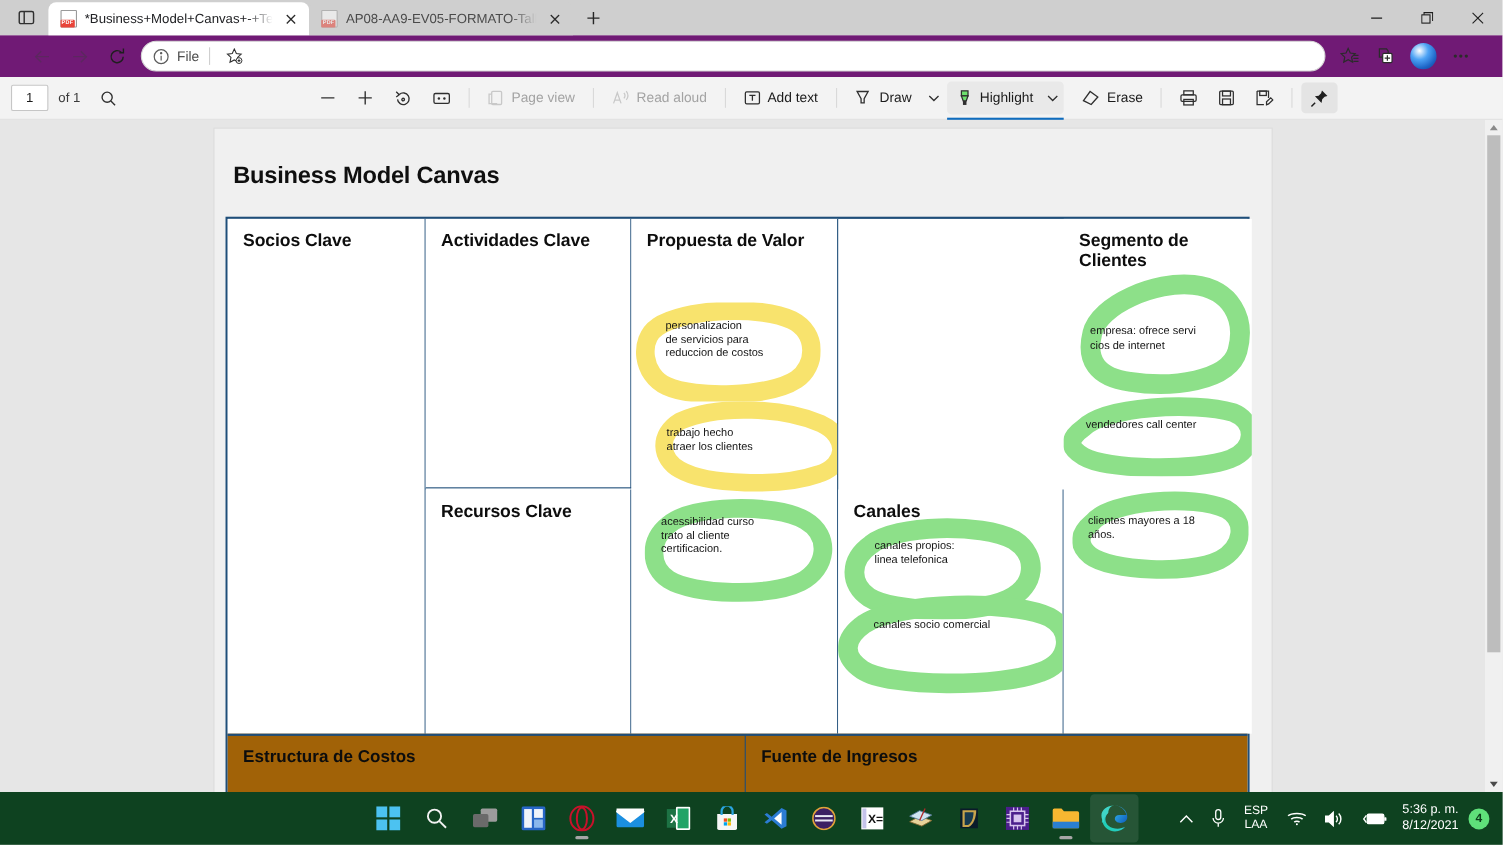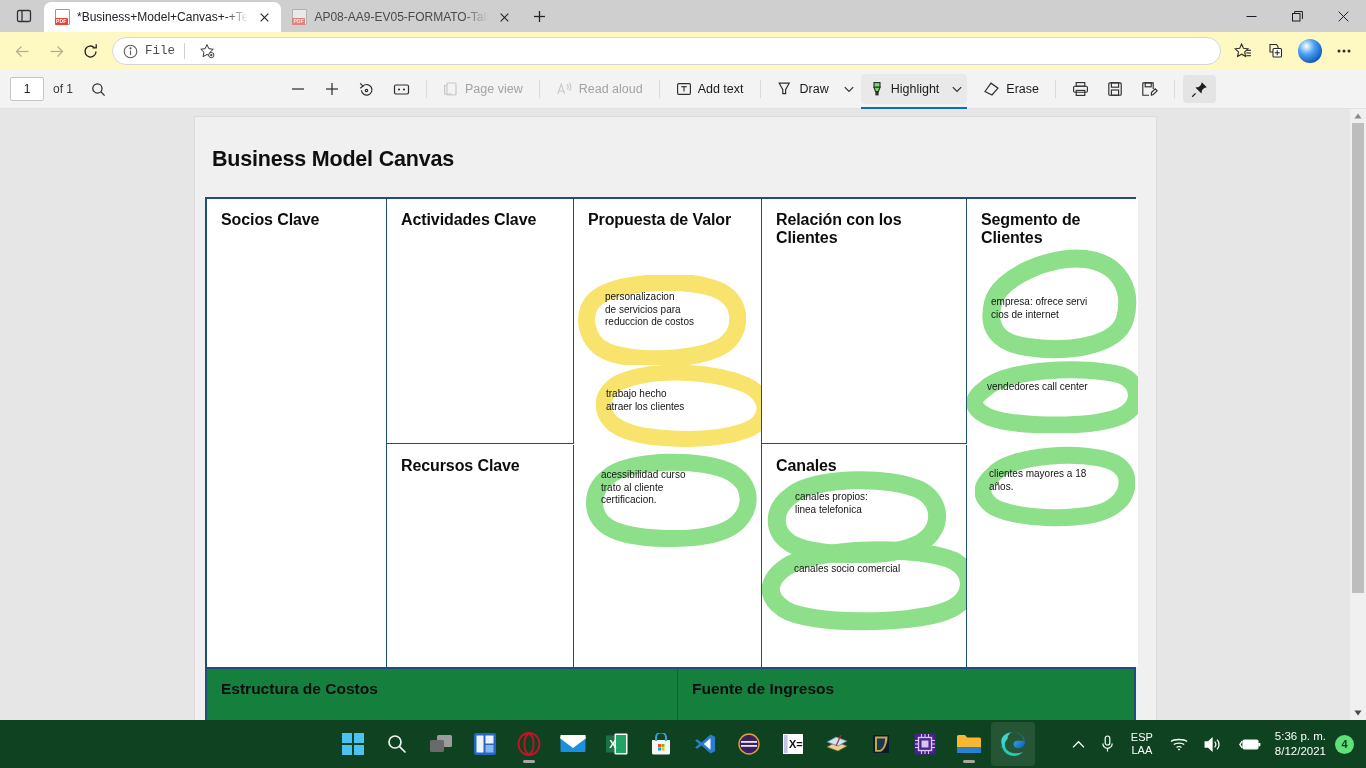--- a/index.html
+++ b/index.html
@@ -56,22 +56,22 @@
     cursor: pointer; border-radius: 4px; margin-left: 3px; margin-bottom: 1px;
   }
   .wincontrols { position: absolute; right: 0; top: 0; display: flex; }
   .wc {
     width: 46px; height: 32px; display: flex; align-items: center; justify-content: center;
     cursor: pointer;
   }
 
   
   .navbar {
-    height: 38px; background: #fef9c3; display: flex; align-items: center;
-    padding: 0 6px; gap: 2px; font-family: Liberation Mono, monospace;
+    height: 38px; background: #701a75; display: flex; align-items: center;
+    padding: 0 22px; gap: 2px;
   }
   .navbtn {
     width: 32px; height: 30px; border-radius: 4px; display: flex;
     align-items: center; justify-content: center; cursor: pointer; flex: 0 0 auto;
   }
   .navbtn.disabled { opacity: .38; cursor: default; }
 
   .omnibox {
     flex: 1; height: 28px; background: #ffffff; border: 1px solid #d6d6d6;
     border-radius: 14px; display: flex; align-items: center; gap: 0;
@@ -160,21 +160,21 @@
   .note {
     position: absolute; font-size: 10px; color: #141414; line-height: 1.25;
     white-space: pre-line; z-index: 3;
   }
   .hl {
     position: absolute; z-index: 1; pointer-events: none;
   }
 
   .bottomrow {
     position: absolute; left: 0; right: 0; bottom: 0; height: 58px;
-    border-top: 2.2px solid #1f4e79; background: #15803d;
+    border-top: 2.2px solid #1f4e79; background: #a16207;
   }
   .bottomrow .half {
     position: absolute; top: 0; bottom: 0;
   }
   .bottomrow .half.right { border-left: 1.8px solid #1f4e79; }
   .bottomrow .hdr {
     position: absolute; left: 14px; top: 11px; font-size: 15.5px;
     font-weight: bold; color: #0d0d0d;
   }
 
@@ -543,24 +543,20 @@
  atraer los clientes</div>
 
           <svg class="hl" style="left:12px; top:252px; width:176px; height:100px;" viewBox="0 0 176 100">
             <path d="M22,26 C42,8 118,6 146,22 C170,36 166,66 142,78 C114,92 44,90 22,76 C4,64 4,40 22,26 Z" fill="none" stroke="#8de089" stroke-width="17" stroke-linejoin="round" stroke-linecap="round"></path>
           </svg>
           <div class="note" style="left:27px; top:270px; width:140px;">acessibilidad curso
 trato al cliente
 certificacion.</div>
         </div>
 
-        <div class="cell" style="left:555px; top:0; width:205px; height:245px; border-bottom:1.8px solid #1f4e79;">
-          <div class="hdr">Relación con los
-Clientes</div>
-        </div>
 
         <div class="cell" style="left:555px; top:246px; width:205px; bottom:58px;">
           <div class="hdr">Canales</div>
 
           <svg class="hl" style="left:4px; top:26px; width:184px; height:92px;" viewBox="0 0 184 92">
             <path d="M26,24 C48,6 126,4 156,20 C178,34 176,62 150,74 C120,88 46,86 24,72 C6,60 6,38 26,24 Z" fill="none" stroke="#8de089" stroke-width="18" stroke-linejoin="round" stroke-linecap="round"></path>
           </svg>
           <div class="note" style="left:33px; top:46px; width:150px;">canales propios:
 linea telefonica</div>
 

